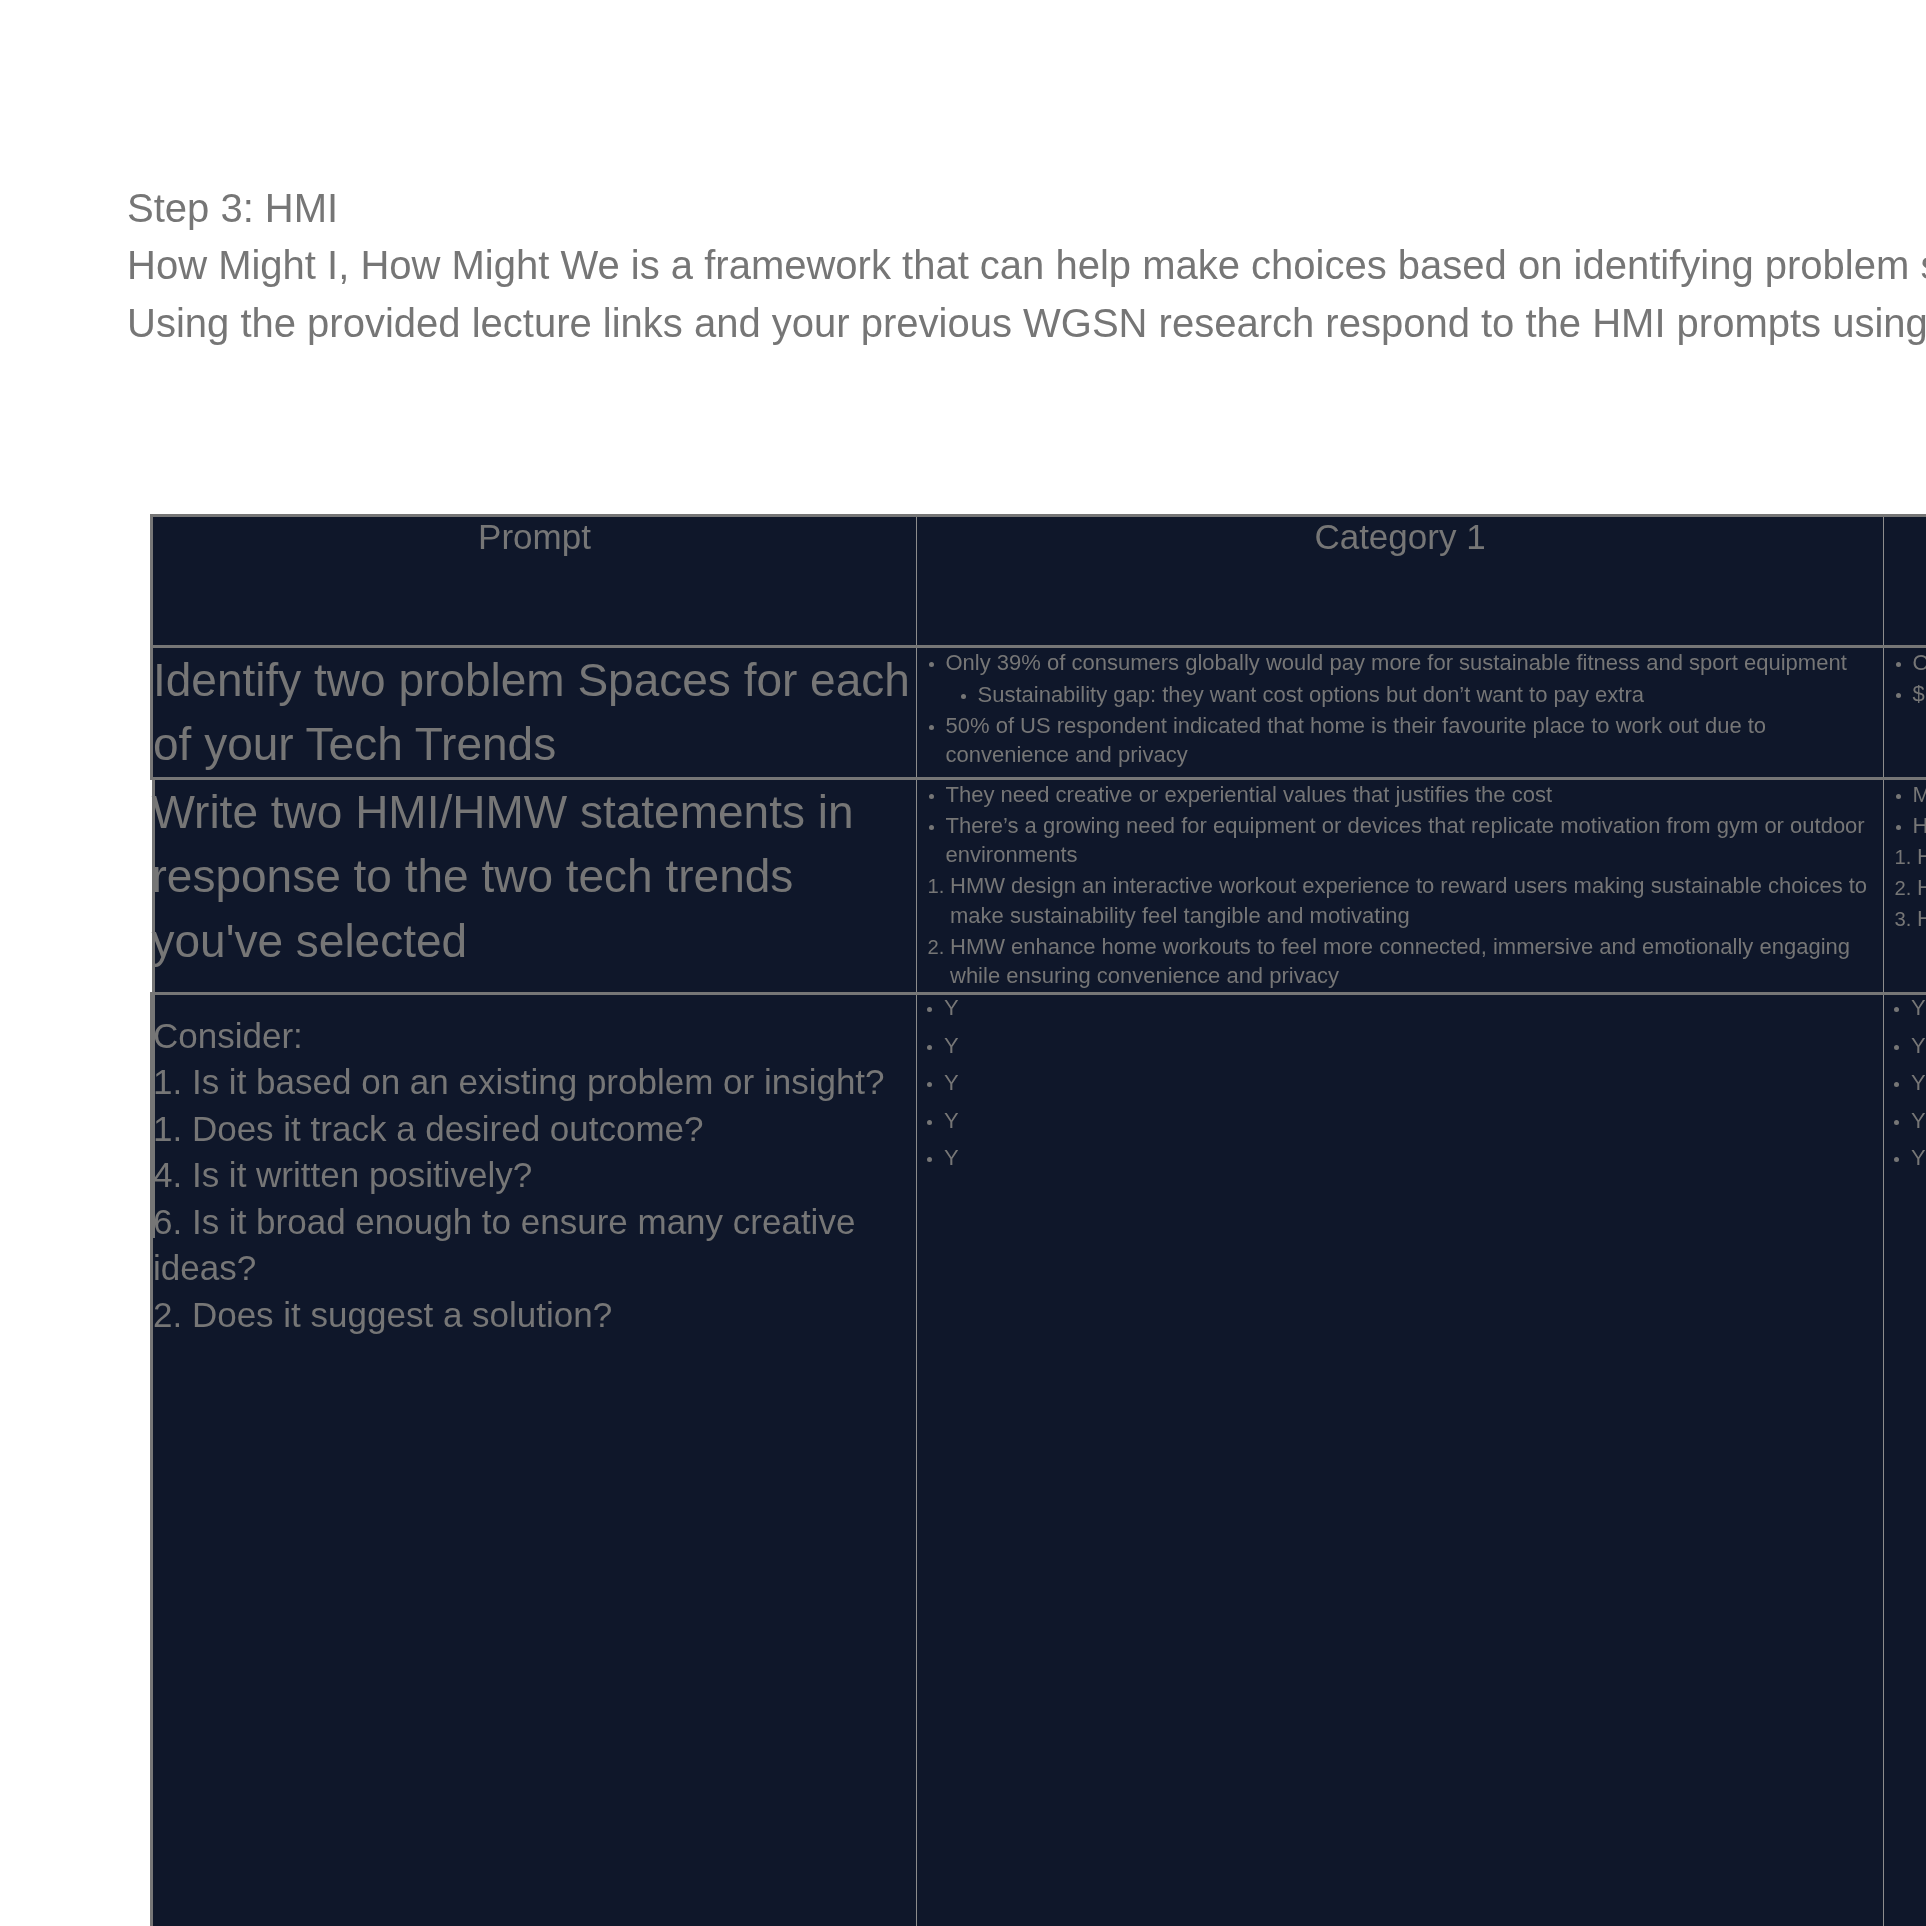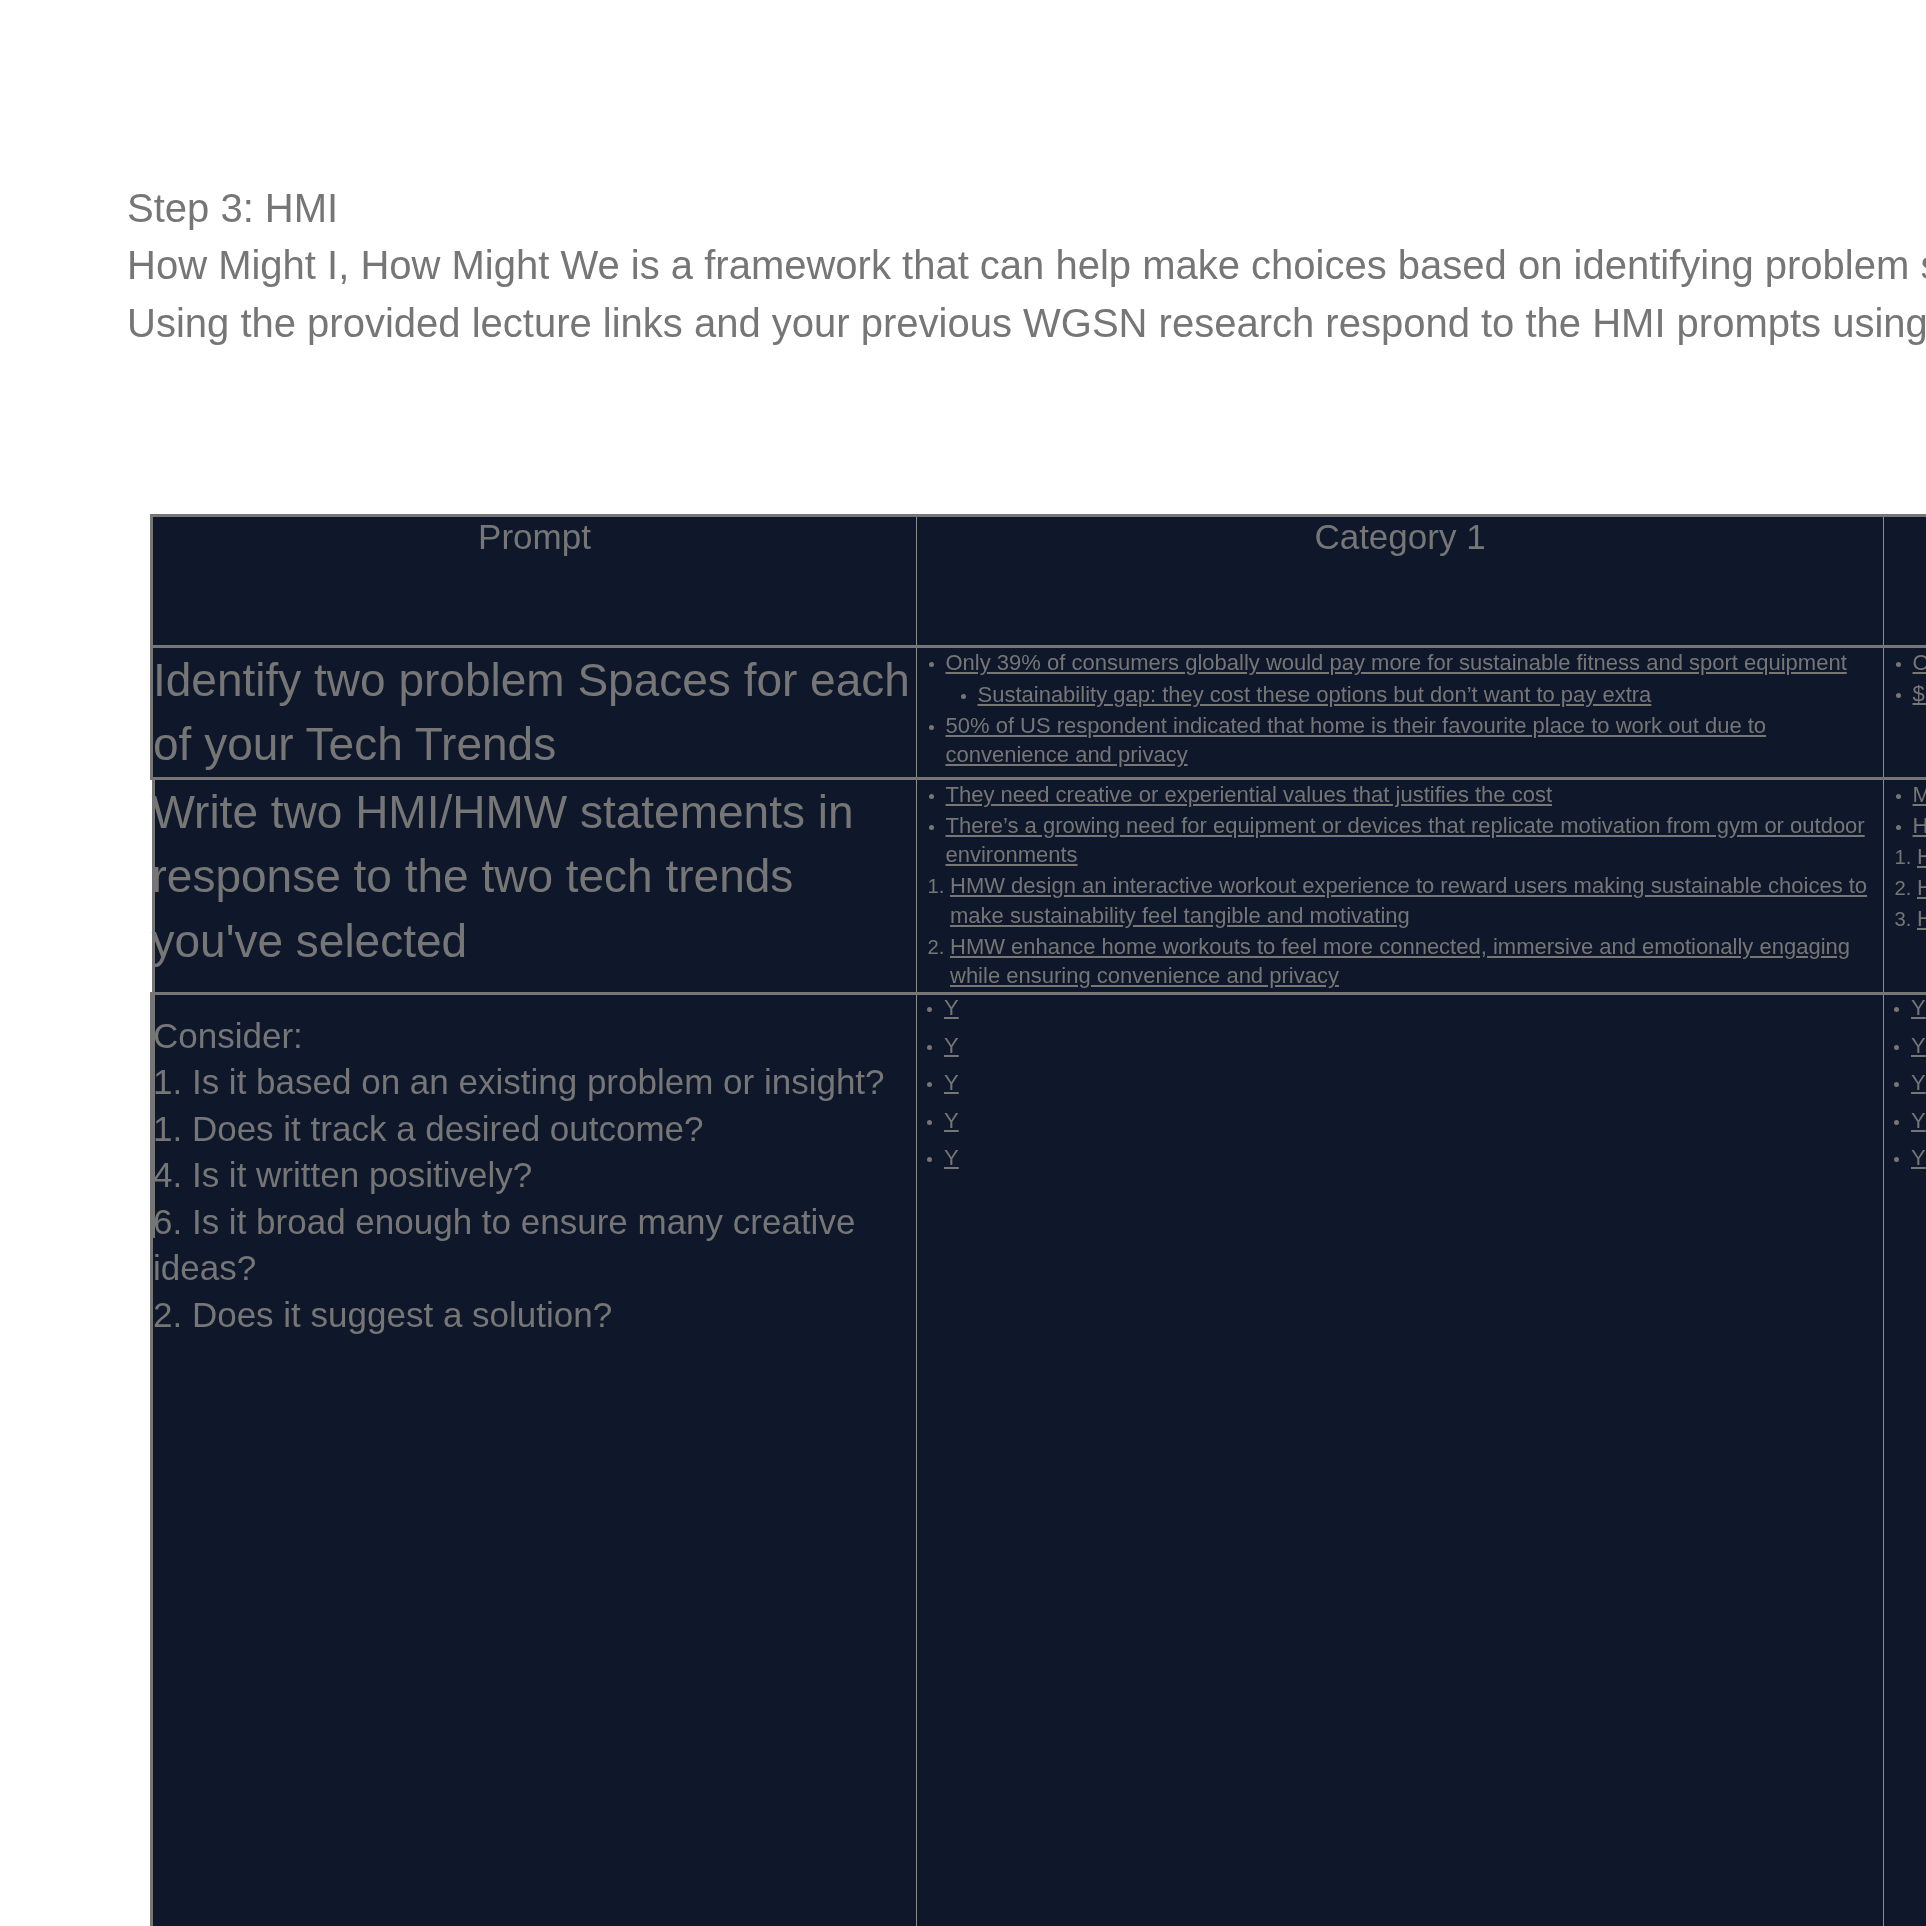--- a/index.html
+++ b/index.html
@@ -89,21 +89,20 @@
     border-right: 1.5px solid #8c8c8c;
     padding: 27px 23px 23px 31px;
     font-size: 46px;
     line-height: 1.40;
   }
   .cell-cat {
     border-right: 1.5px solid #8c8c8c;
     padding: 21px 27px 21px 15.4px;
     font-size: 22px;
     line-height: 1.34;
-    text-decoration: underline;
   }
   .cell-cat.last { border-right: 2.3px solid #8c8c8c; }
 
   
   .cell-prompt.short-rule {
     border-left: none;
     position: relative;
   }
   .cell-prompt.short-rule::before {
     content: "";
@@ -178,21 +177,21 @@
       <tr>
         <td class="row-cell cell-prompt">
           <span>Identify two problem Spaces for each of your Tech Trends</span>
         </td>
         <td class="row-cell cell-cat">
           <ul class="bul">
             <li>
               <span>Only 39% of consumers globally would pay more for sustainable fitness and sport equipment</span>
               <ul class="bul">
                 <li>
-                  <span>Sustainability gap: they cost these options but don’t want to pay extra</span>
+                  <span>Sustainability gap: they want cost options but don’t want to pay extra</span>
                 </li>
               </ul>
             </li>
             <li>
               <span>50% of US respondent indicated that home is their favourite place to work out due to convenience and privacy</span>
             </li>
           </ul>
         </td>
         <td class="row-cell cell-cat last">
           <ul class="bul">

